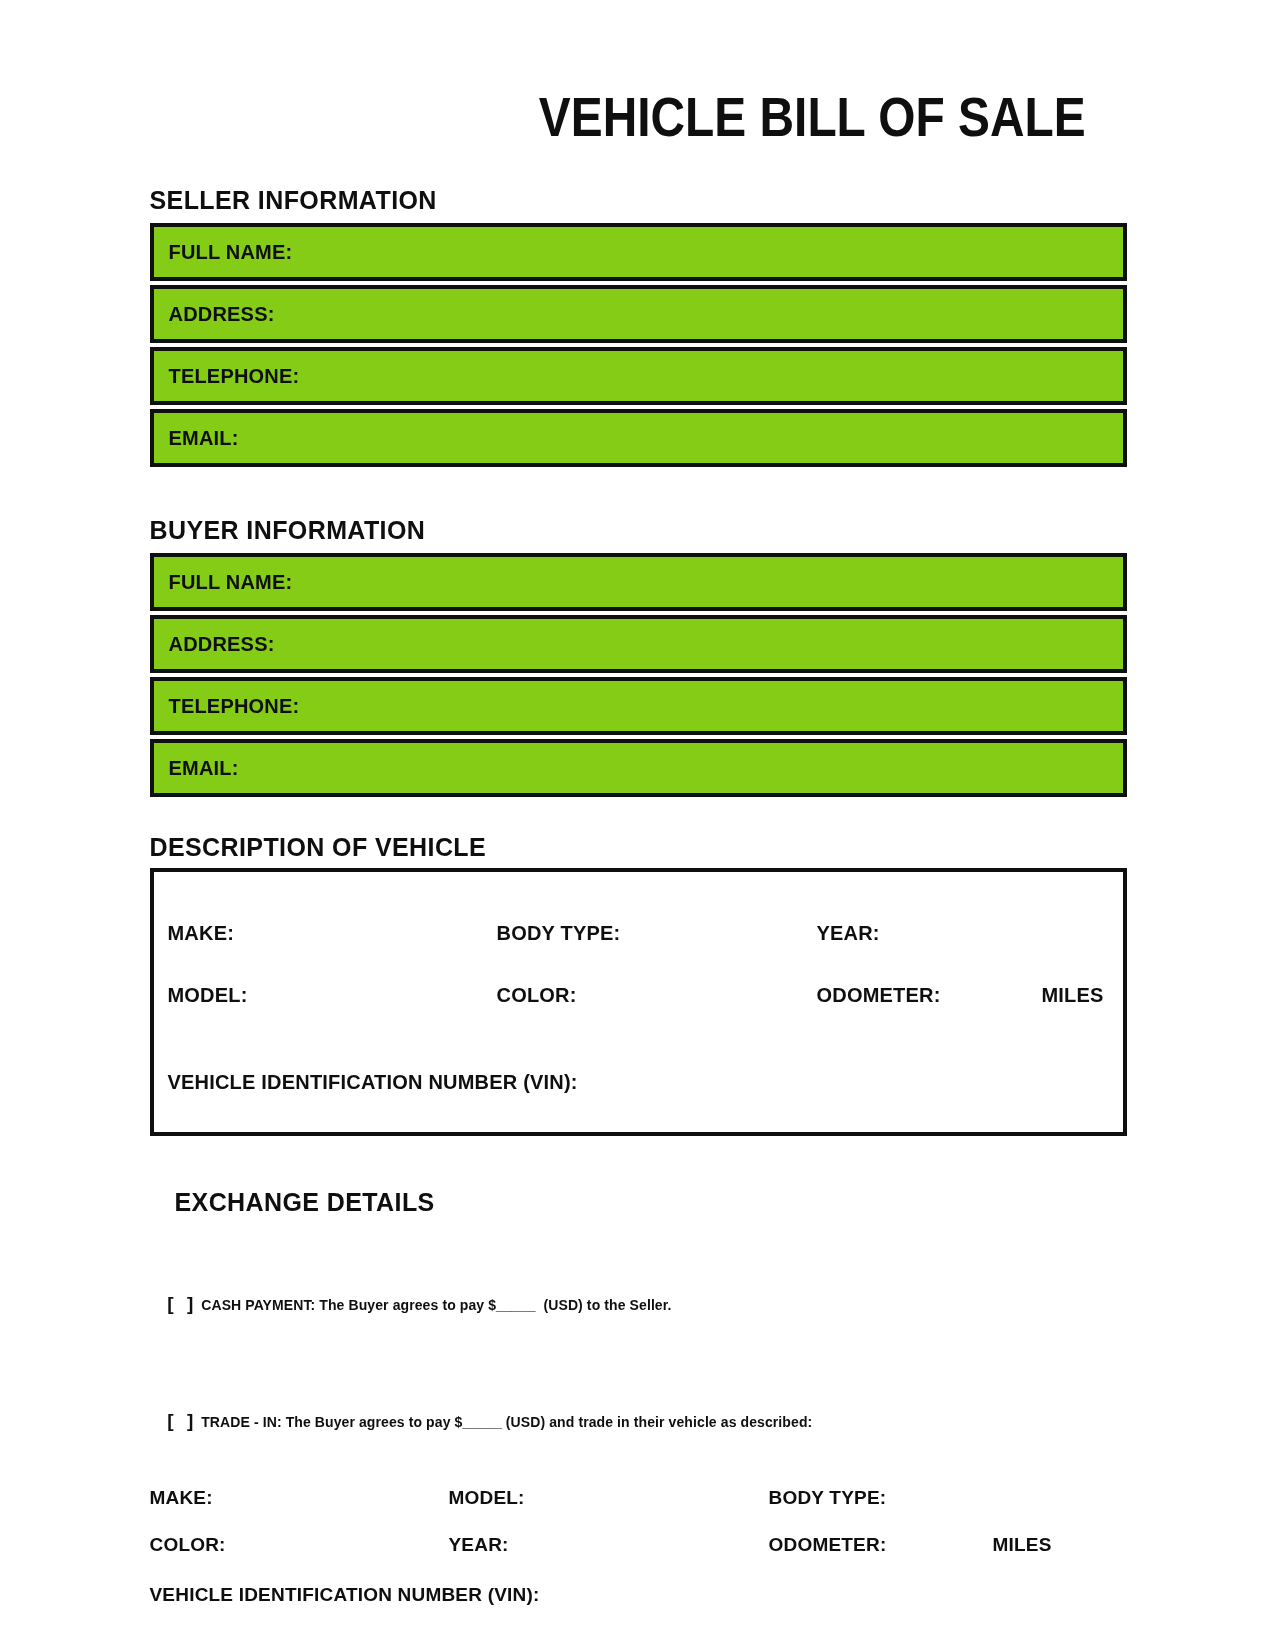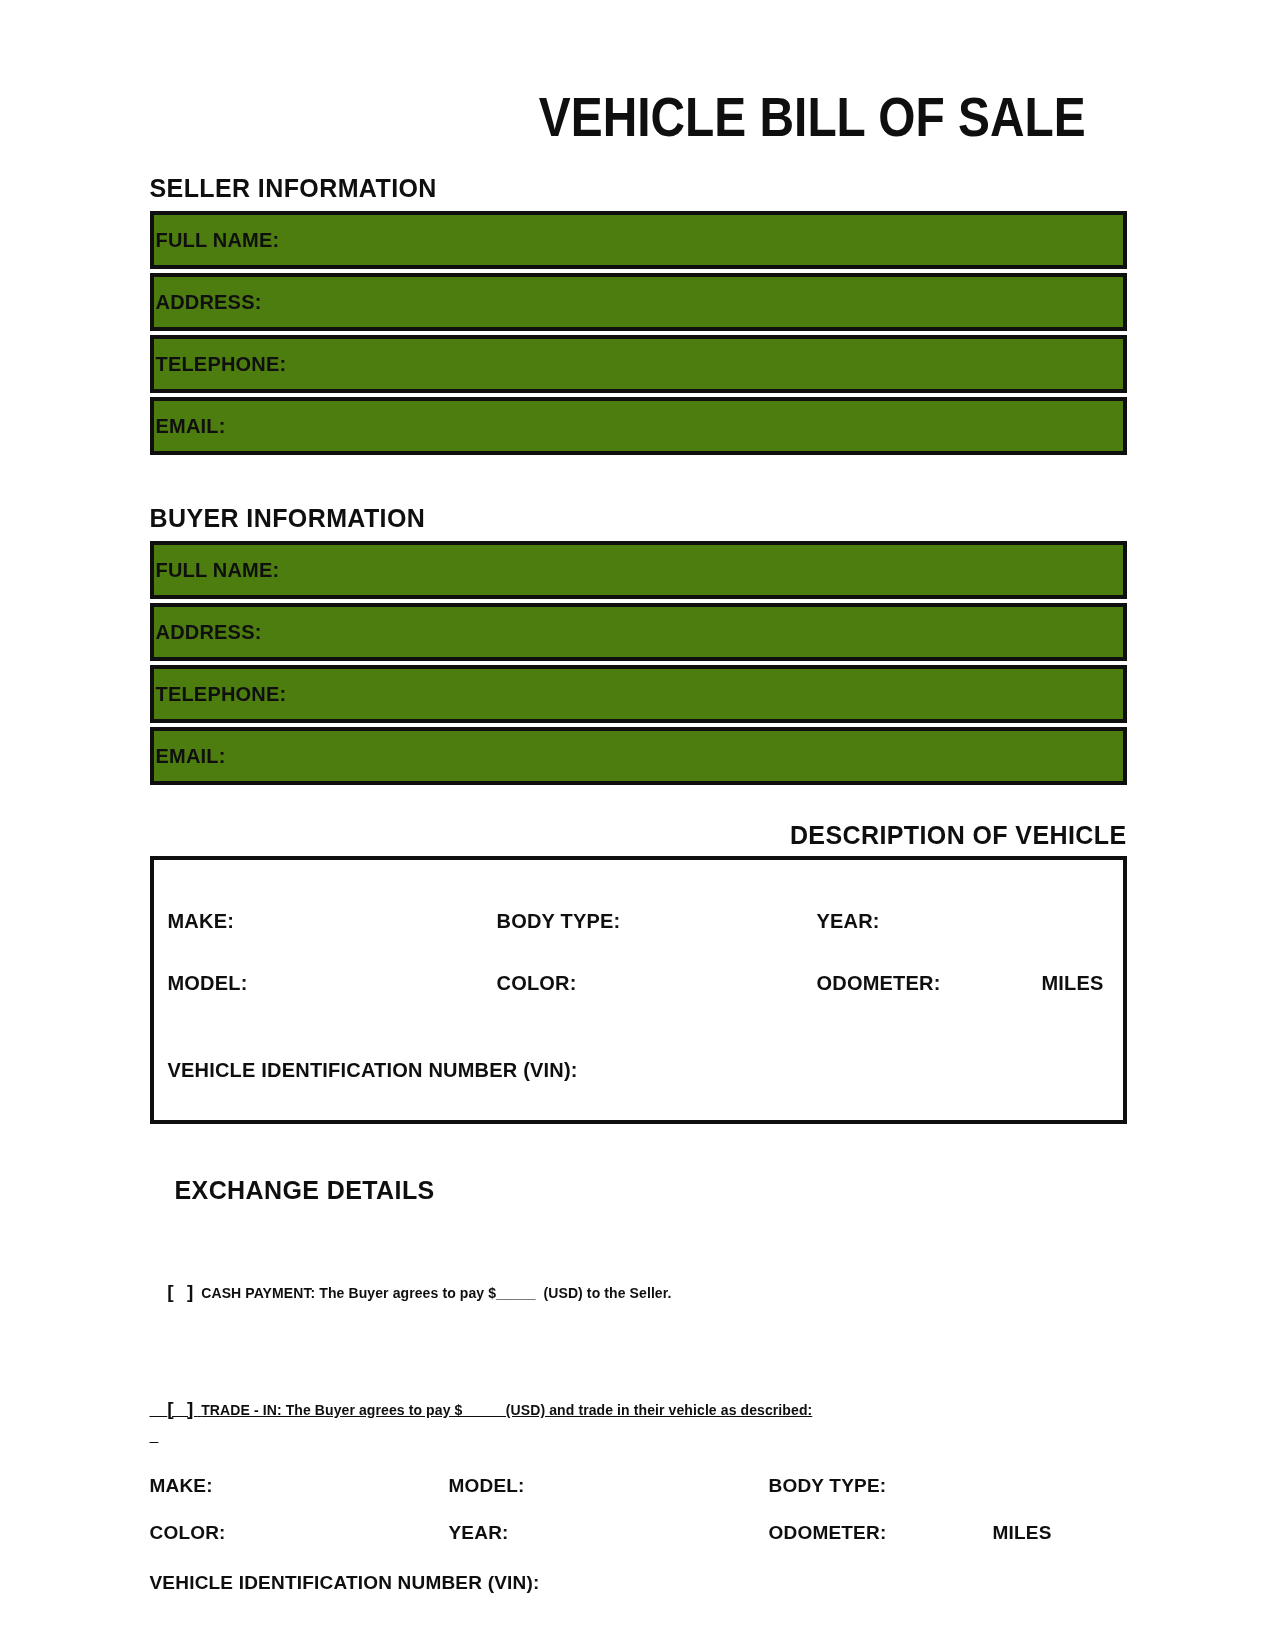--- a/index.html
+++ b/index.html
@@ -35,33 +35,33 @@
     transform-origin: center;
   }
   
   .section-heading {
     font-size: 25px;
     line-height: 30px;
     font-weight: 800;
     letter-spacing: 0.4px;
     margin: 0;
   }
-  .h-seller   { margin-top: 23px; }
+  .h-seller   { margin-top: 35px; }
   .h-buyer    { margin-top: 48px; }
-  .h-vehicle  { margin-top: 35px; text-align: right; }
+  .h-vehicle  { margin-top: 35px; }
   .h-exchange { margin-top: 51px; margin-left: 25px; }
   
   .field-table { margin-top: 8px; }
   .field-table .field-row {
     height: 50px;
     border: 4px solid #0f0f0f;
-    background: #4d7c0f;
+    background: #84cc16;
     display: flex;
     align-items: center;
-    padding-left: 2px;
+    padding-left: 15px;
     margin-bottom: 4px;
   }
   .field-table .field-row:last-child { margin-bottom: 0; }
   .field-label {
     font-size: 20px;
     font-weight: 800;
     letter-spacing: 0.2px;
   }
   
   .vehicle-box {
@@ -80,21 +80,21 @@
   .vbox-vin   { margin-top: 59px; line-height: 26px; }
   .vbox-row .field-label, .vbox-vin .field-label {
     font-size: 20px;
   }
   
   .check-line {
     line-height: 26px;
     white-space: pre;
   }
   .line-cash  { margin-top: 48px; }
-  .line-trade { margin-top: 38px; text-decoration: underline; }
+  .line-trade { margin-top: 38px; }
   .line-gift  { margin-top: 67px; }
   .checkbox {
     font-size: 19px;
     font-weight: 800;
     letter-spacing: 4px;
     white-space: pre;
   }
   .line-text {
     font-size: 14px;
     font-weight: 800;

